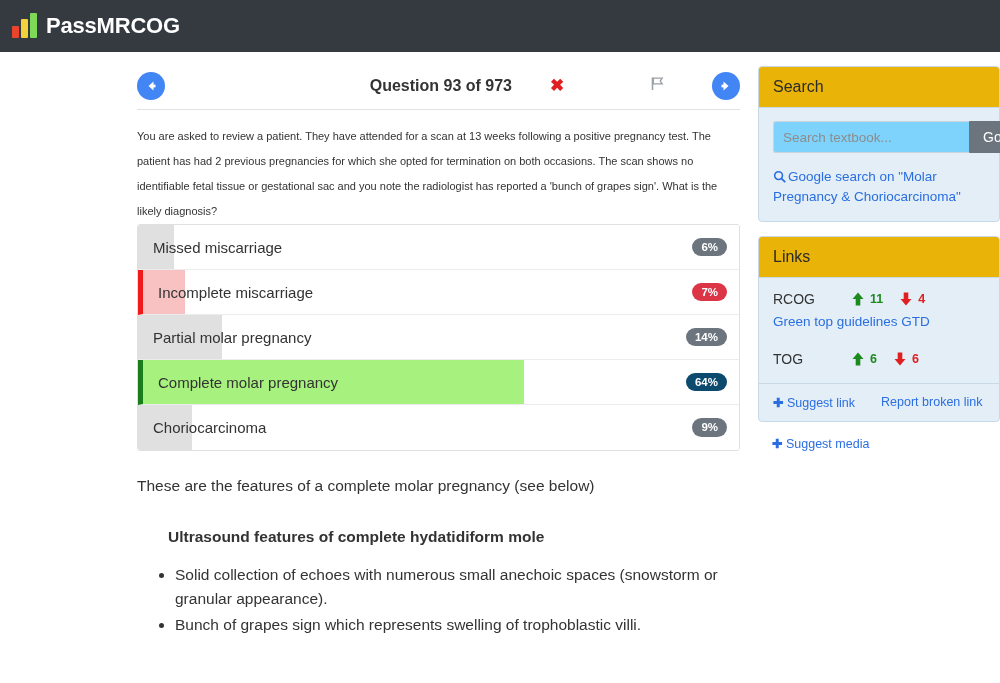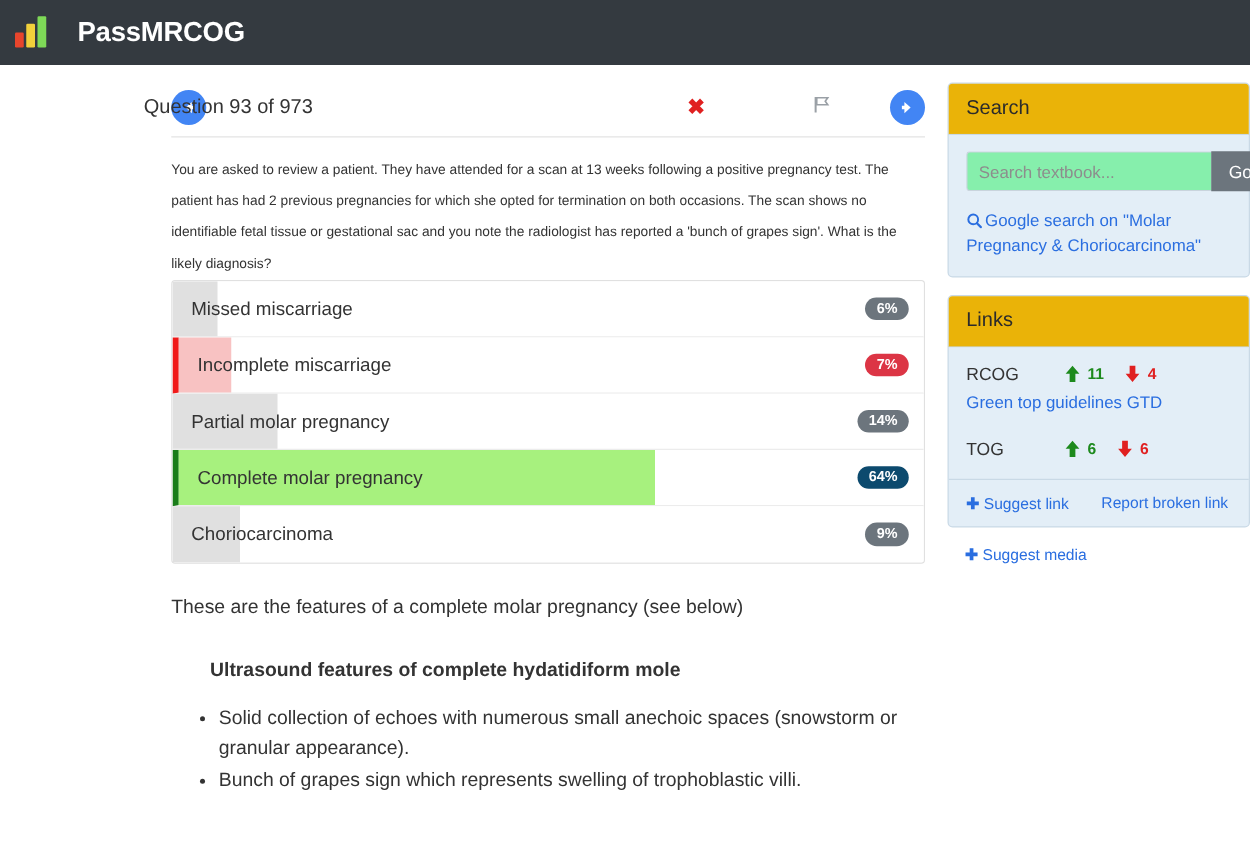--- a/index.html
+++ b/index.html
@@ -11,21 +11,21 @@
     overflow: hidden;
   }
 
   
   .navbar {
     height: 52px; width: 100%;
     background: #343a40;
     display: flex; align-items: center;
     padding-left: 12px;
   }
-  .logo { display: flex; align-items: center; gap: 25px; }
+  .logo { display: flex; align-items: center; gap: 9px; }
   .logo-bars { display: flex; align-items: flex-end; gap: 2px; height: 24px; }
   .logo-bars i { display: block; width: 7px; border-radius: 1px; }
   .bar-red    { height: 12px; background: #e8452c; }
   .bar-yellow { height: 19px; background: #f2d13b; }
   .bar-green  { height: 25px; background: #7ed957; }
   .logo-text {
     color: #ffffff; font-size: 22px; font-weight: bold;
     letter-spacing: -0.2px;
   }
 
@@ -42,23 +42,24 @@
     padding-bottom: 4px;
   }
   .circ-btn {
     width: 28px; height: 28px; border-radius: 50%;
     background: #4285f4;
     display: flex; align-items: center; justify-content: center;
     flex: 0 0 auto; cursor: pointer;
   }
   .circ-btn svg { display: block; }
   .q-title {
-    flex: 1; text-align: left;
+    flex: 1; text-align: right;
     font-size: 16px; color: #333;
     margin-left: -50px;
+    font-weight: bold;
   }
   .q-mark {
     width: 90px; text-align: center;
     color: #e02020; font-size: 17px; font-weight: bold;
     cursor: pointer;
   }
   .q-flag { width: 110px; text-align: center; cursor: pointer; }
 
   
   .stem {
@@ -128,21 +129,21 @@
   }
   .panel-body { padding: 13px 14px 14px 14px; }
 
   .search-row { display: flex; }
   .search-input {
     flex: 1; height: 32px;
     border: 1px solid #c9d4dd; border-right: none;
     border-radius: 3px 0 0 3px;
     padding: 0 9px; font-size: 13.5px;
     font-family: "Liberation Sans", sans-serif;
-    color: #555; background: #86efac;
+    color: #555; background: #7dd3fc;
     outline: none;
   }
   .search-input::placeholder { color: #8d8d8d; }
   .search-go {
     height: 32px; padding: 0 13px;
     background: #6c757d; color: #fff;
     border: 1px solid #6c757d;
     border-radius: 0 3px 3px 0;
     font-size: 14px; cursor: pointer;
     font-family: "Liberation Sans", sans-serif;

